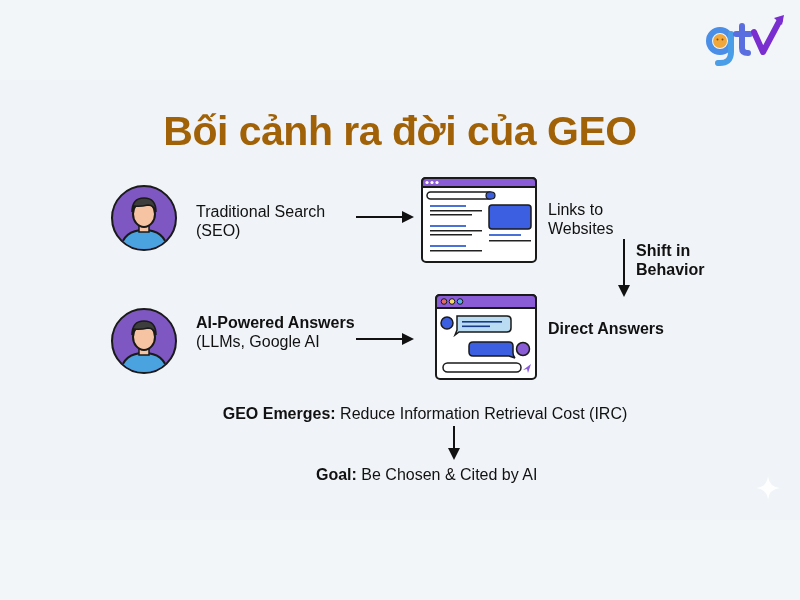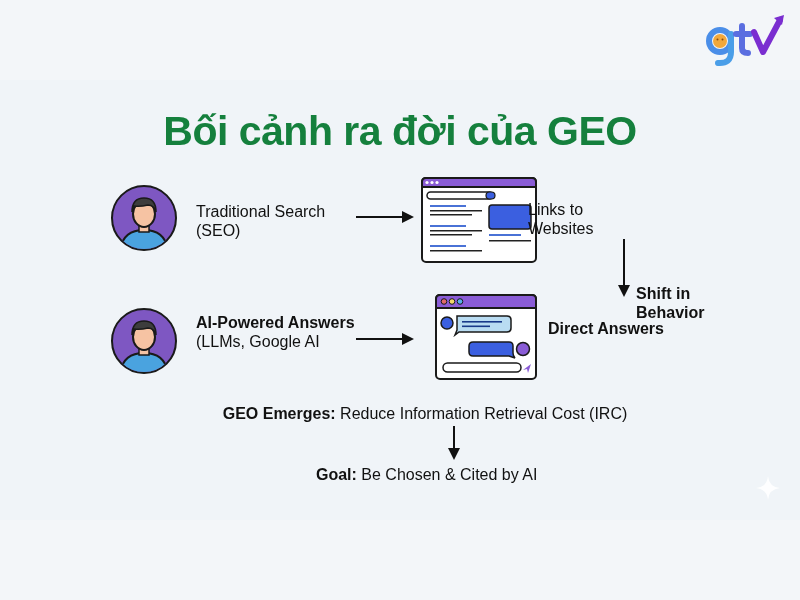--- a/index.html
+++ b/index.html
@@ -9,21 +9,21 @@
     font-family: "Liberation Sans", "DejaVu Sans", sans-serif;
     color: #111;
   }
   .panel {
     position: absolute; left: 0; top: 80px; width: 800px; height: 440px;
     background: #f0f4f8;
   }
   .logo { position: absolute; left: 700px; top: 12px; width: 90px; height: 56px; }
   .title {
     position: absolute; left: 0; width: 800px; top: 108px; text-align: center;
-    font-size: 41px; font-weight: bold; color: #15803d; letter-spacing: -0.5px;
+    font-size: 41px; font-weight: bold; color: #a16207; letter-spacing: -0.5px;
   }
   .avatar { position: absolute; width: 68px; height: 68px; }
   .label { position: absolute; font-size: 16px; line-height: 19px; }
   .label b { font-weight: bold; }
   .arrow { position: absolute; }
   .browser { position: absolute; }
   .sparkle { position: absolute; left: 756px; top: 476px; width: 24px; height: 24px; }
 </style>
 </head>
 <body>
@@ -90,30 +90,30 @@
   <rect x="9" y="48" width="36" height="2" fill="#4a72d6"></rect>
   <rect x="9" y="53" width="52" height="1.5" fill="#222"></rect>
   <rect x="9" y="57" width="42" height="1.5" fill="#222"></rect>
   <rect x="9" y="68" width="36" height="2" fill="#4a72d6"></rect>
   <rect x="9" y="73" width="52" height="1.5" fill="#222"></rect>
   <rect x="68" y="28" width="42" height="24" rx="3" fill="#3b5fe0" stroke="#1a1a1a" stroke-width="1.5"></rect>
   <rect x="68" y="57" width="32" height="2" fill="#4a72d6"></rect>
   <rect x="68" y="63" width="42" height="1.5" fill="#222"></rect>
 </svg>
 
-<div class="label" style="left:528px; top:200px;">
+<div class="label" style="left:548px; top:200px;">
   <div>Links to</div>
   <div>Websites</div>
 </div>
 
 <svg class="arrow" style="left:616px; top:239px;" width="16" height="60">
   <line x1="8" y1="0" x2="8" y2="48" stroke="#111" stroke-width="2"></line>
   <path d="M2 46 L8 58 L14 46 Z" fill="#111"></path>
 </svg>
-<div class="label" style="left:636px; top:241px; font-weight:bold;margin-top:43px;">
+<div class="label" style="left:636px; top:241px; font-weight:bold;">
   <div>Shift in</div>
   <div>Behavior</div>
 </div>
 
 <svg class="avatar" style="left:110px; top:307px;" viewBox="0 0 68 68">
   <defs>
       <clipPath id="c2">
         <circle cx="34" cy="34" r="31"></circle>
       </clipPath>
     </defs>

